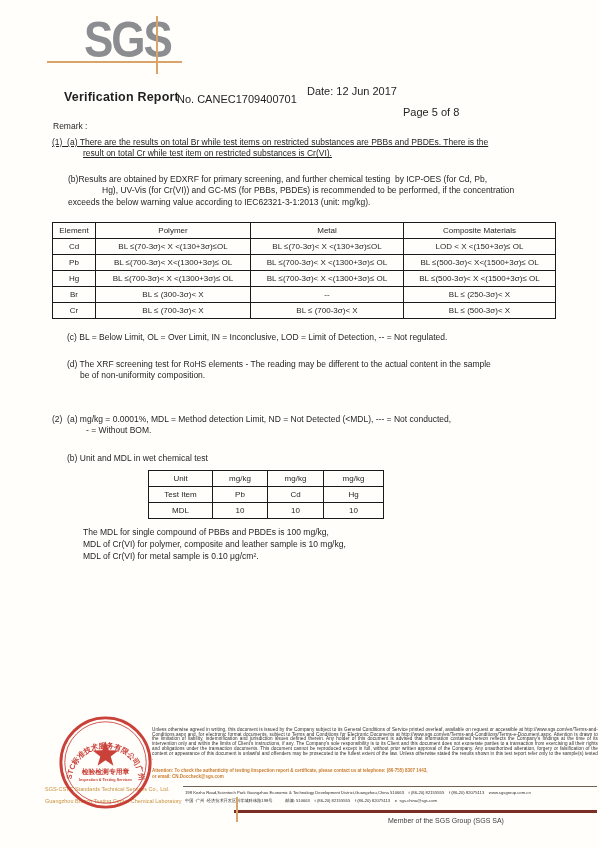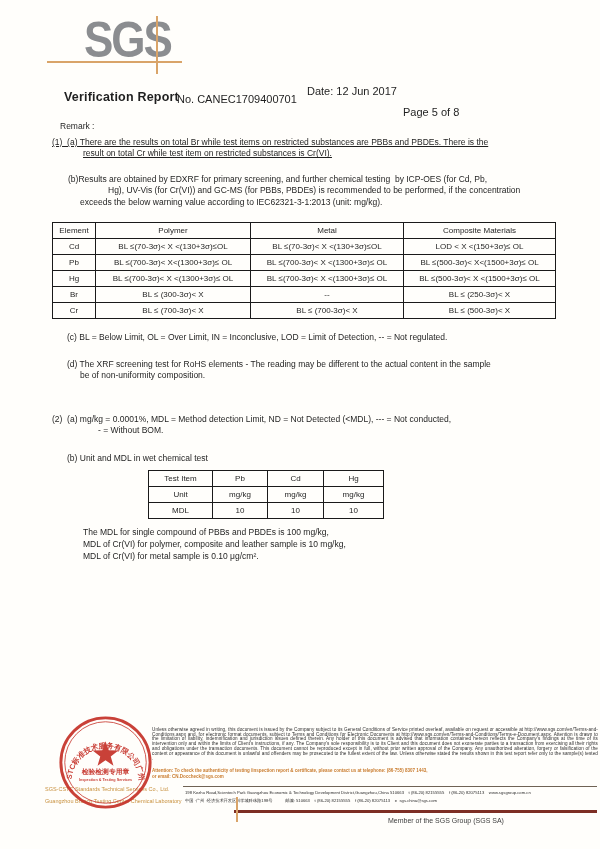--- a/index.html
+++ b/index.html
@@ -33,31 +33,31 @@
 
   <div class="abs logo" style="left:84px;top:12px;">SGS</div>
   <div class="abs orange-line" style="left:156px;top:16px;width:2px;height:58px;"></div>
   <div class="abs orange-line" style="left:47px;top:61px;width:135px;height:2px;"></div>
 
   <div class="abs title" style="left:48px;top:90px;margin-left:16px;">Verification Report</div>
   <div class="abs meta" style="left:177px;top:93px;">No. CANEC1709400701</div>
   <div class="abs meta" style="left:307px;top:85px;">Date: 12 Jun 2017</div>
   <div class="abs meta" style="left:403px;top:93px;margin-top:13px;">Page 5 of 8</div>
 
-  <div class="abs body-text" style="left:52px;top:121px;padding-left:8px;">Remark :</div>
+  <div class="abs body-text" style="left:45px;top:121px;padding-left:8px;">Remark :</div>
 
   <div class="abs body-text" style="left:52px;top:137px;text-decoration:underline;">
     <div class="line">(1)  (a) There are the results on total Br while test items on restricted substances are PBBs and PBDEs. There is the</div>
     <div class="line" style="margin-left:31px;">result on total Cr while test item on restricted substances is Cr(VI).</div>
   </div>
 
   <div class="abs body-text" style="left:68px;top:174px;">
     <div class="line">(b)Results are obtained by EDXRF for primary screening, and further chemical testing  by ICP-OES (for Cd, Pb,</div>
-    <div class="line" style="margin-left:12px;padding-left:28px;">Hg), UV-Vis (for Cr(VI)) and GC-MS (for PBBs, PBDEs) is recommended to be performed, if the concentration</div>
-    <div class="line" style="margin-left:12px;">exceeds the below warning value according to IEC62321-3-1:2013 (unit: mg/kg).</div>
+    <div class="line" style="margin-left:6px;padding-left:28px;">Hg), UV-Vis (for Cr(VI)) and GC-MS (for PBBs, PBDEs) is recommended to be performed, if the concentration</div>
+    <div class="line" style="">exceeds the below warning value according to IEC62321-3-1:2013 (unit: mg/kg).</div>
   </div>
 
   <table class="abs" style="left:52px;top:222px;">
     <colgroup>
         <col style="width:43px">
         <col style="width:155px">
         <col style="width:153px">
         <col style="width:152px">
       </colgroup>
     <tbody>
@@ -102,44 +102,44 @@
 
   <div class="abs body-text" style="left:67px;top:359px;">
     <div class="line">(d) The XRF screening test for RoHS elements - The reading may be different to the actual content in the sample</div>
     <div class="line" style="margin-left:13px;">be of non-uniformity composition.</div>
   </div>
 
   <div class="abs body-text line" style="left:67px;top:332px;">(c) BL = Below Limit, OL = Over Limit, IN = Inconclusive, LOD = Limit of Detection, -- = Not regulated.</div>
 
   <div class="abs body-text" style="left:52px;top:414px;">
     <div class="line">(2)  (a) mg/kg = 0.0001%, MDL = Method detection Limit, ND = Not Detected (&lt;MDL), --- = Not conducted,</div>
-    <div class="line" style="margin-left:46px;">- = Without BOM.</div>
+    <div class="line" style="margin-left:34px;">- = Without BOM.</div>
   </div>
 
   <div class="abs body-text line" style="left:67px;top:453px;">(b) Unit and MDL in wet chemical test</div>
 
   <table class="abs" style="left:148px;top:470px;">
     <colgroup>
         <col style="width:64px">
         <col style="width:55px">
         <col style="width:56px">
         <col style="width:60px">
       </colgroup>
     <tbody>
         <tr>
+      <td class="tc">Unit</td>
+      <td class="tc">mg/kg</td>
+      <td class="tc">mg/kg</td>
+      <td class="tc">mg/kg</td>
+    </tr>
+    <tr>
       <td class="tc">Test Item</td>
       <td class="tc">Pb</td>
       <td class="tc">Cd</td>
       <td class="tc">Hg</td>
-    </tr>
-    <tr>
-      <td class="tc">Unit</td>
-      <td class="tc">mg/kg</td>
-      <td class="tc">mg/kg</td>
-      <td class="tc">mg/kg</td>
     </tr>
     <tr>
       <td class="tc">MDL</td>
       <td class="tc">10</td>
       <td class="tc">10</td>
       <td class="tc">10</td>
     </tr>
   </tbody>
     </table>
 

